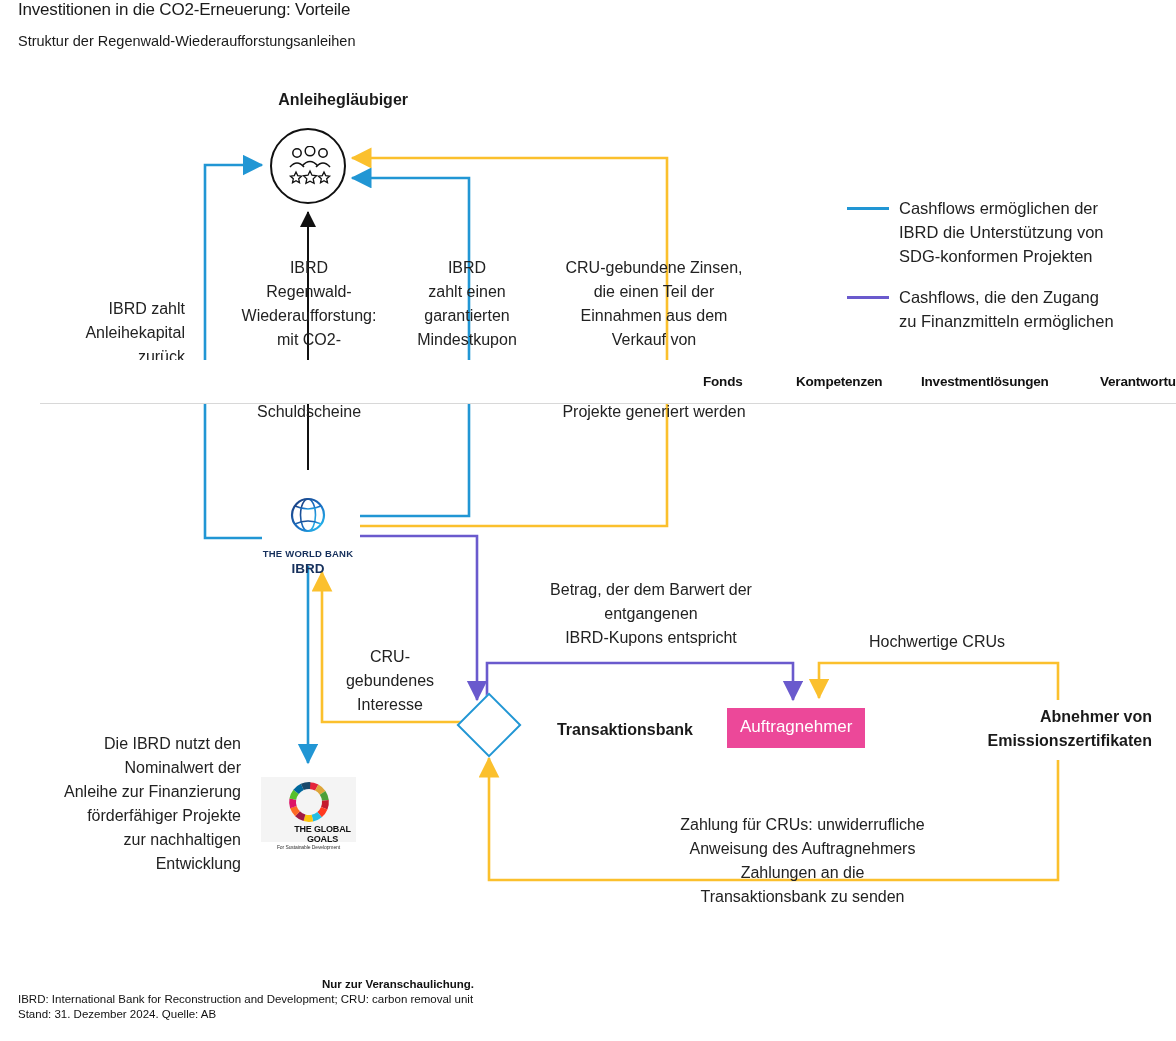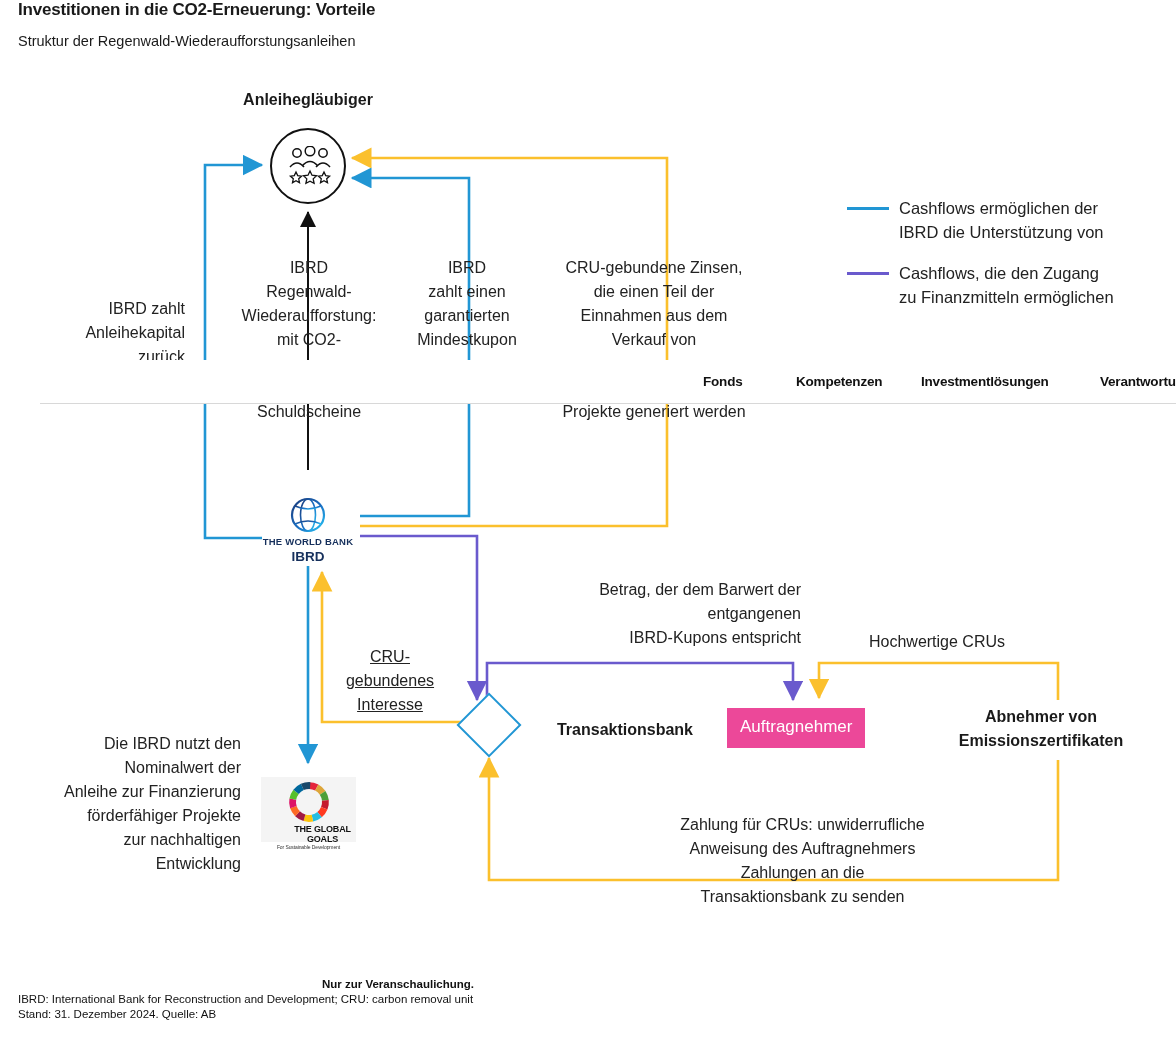--- a/index.html
+++ b/index.html
@@ -9,50 +9,50 @@
     background:#ffffff;
     font-family:"Liberation Sans", sans-serif;
     color:#1a1a1a;
     overflow:hidden;
   }
   .abs { position:absolute; }
 
   
   #title {
     left:18px; top:0px; width:900px;
-    font-size:17px; font-weight:bold; letter-spacing:-0.2px;
+    font-size:17px; font-weight:normal; letter-spacing:-0.2px;
     line-height:20px;
   }
   #subtitle {
     left:18px; top:32px; width:900px;
     font-size:14.5px; line-height:18px; color:#1a1a1a;
   }
 
   
-  .node-title { font-size:16px; font-weight:bold; text-align:center; line-height:20px; }
+  .node-title { font-size:16px; font-weight:bold; text-align:right; line-height:20px; }
   .flow-text  { font-size:16px; line-height:24px; text-align:center; color:#222; }
   .flow-text-left { font-size:16px; line-height:24px; text-align:right; color:#222; }
-  .flow-text-l  { font-size:16px; line-height:24px; text-align:right; color:#222; }
+  .flow-text-l  { font-size:16px; line-height:24px; text-align:center; color:#222; }
 
   
   #bondholder-circle {
     left:270px; top:128px; width:76px; height:76px;
     border:2px solid #111; border-radius:50%;
     background:#fff;
   }
   #bondholder-circle svg { position:absolute; left:14px; top:16px; }
 
   
   #worldbank {
     left:262px; top:495px; width:92px; text-align:center;
   }
   #wb-globe { display:block; margin:0 auto; }
   #wb-name {
     font-size:9.5px; font-weight:bold; color:#16305c; letter-spacing:0.2px;
-    margin-top:1px; white-space:nowrap;
+    margin-top:13px; white-space:nowrap;
   }
   #wb-ibrd { font-size:13.5px; font-weight:bold; color:#16305c; margin-top:2px; }
 
   
   #globalgoals {
     left:261px; top:777px; width:95px; height:65px;
     background:#f4f4f4;
     text-align:center; padding-top:4px;
   }
   #gg-title { font-size:9px; font-weight:bold; color:#111; letter-spacing:-0.2px; margin-top:1px;margin-left:28px; }
@@ -236,21 +236,21 @@
 
 <div class="abs flow-text-left" style="left:45px; top:732px; width:196px;">
   <div>Die IBRD nutzt den</div>
   <div>Nominalwert der</div>
   <div>Anleihe zur Finanzierung</div>
   <div>förderfähiger Projekte</div>
   <div>zur nachhaltigen</div>
   <div>Entwicklung</div>
 </div>
 
-<div class="abs flow-text" style="left:330px; top:645px; width:120px;text-decoration:underline;">
+<div class="abs flow-text" style="left:330px; top:645px; width:120px;">
   <div>CRU-</div>
   <div>gebundenes</div>
   <div>Interesse</div>
 </div>
 
 <div class="abs flow-text-l" style="left:501px; top:578px; width:300px;">
   <div>Betrag, der dem Barwert der</div>
   <div>entgangenen</div>
   <div>IBRD-Kupons entspricht</div>
 </div>
@@ -275,20 +275,21 @@
   <div>Emissionszertifikaten</div>
 </div>
 
 <div class="abs" id="legend">
 
   <div class="legend-row">
     <span class="legend-line" style="background:#2196d4;"></span>
     <div class="legend-label">
       <div>Cashflows ermöglichen der</div>
       <div>IBRD die Unterstützung von</div>
+      <div>SDG-konformen Projekten</div>
     </div>
   </div>
 
 
   <div class="legend-row">
     <span class="legend-line" style="background:#6a5acd;"></span>
     <div class="legend-label">
       <div>Cashflows, die den Zugang</div>
       <div>zu Finanzmitteln ermöglichen</div>
     </div>

